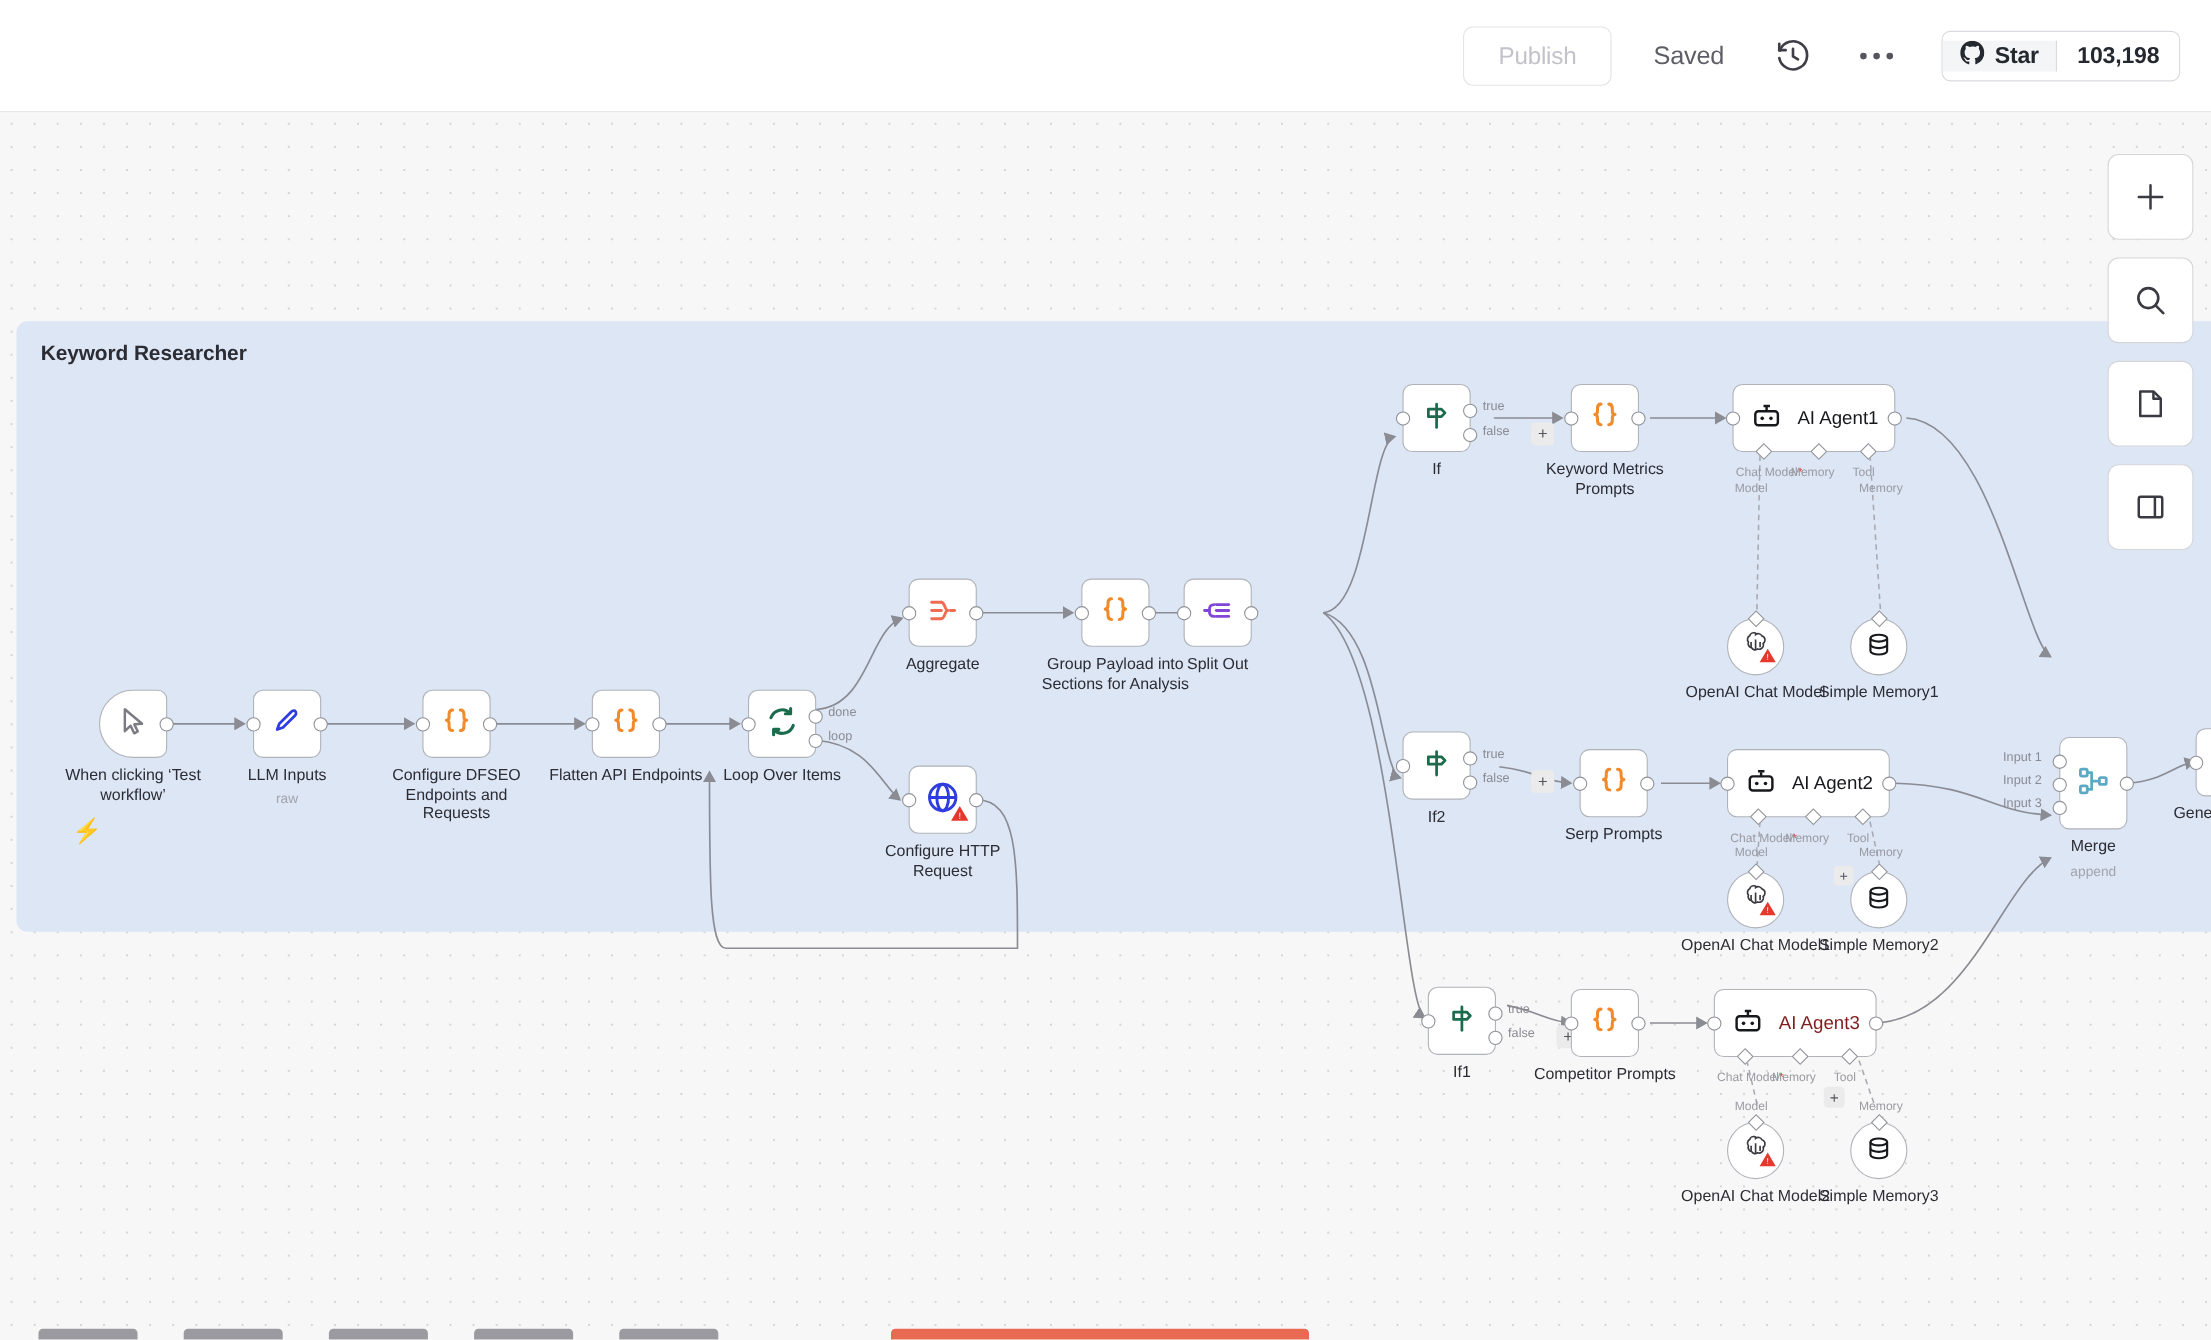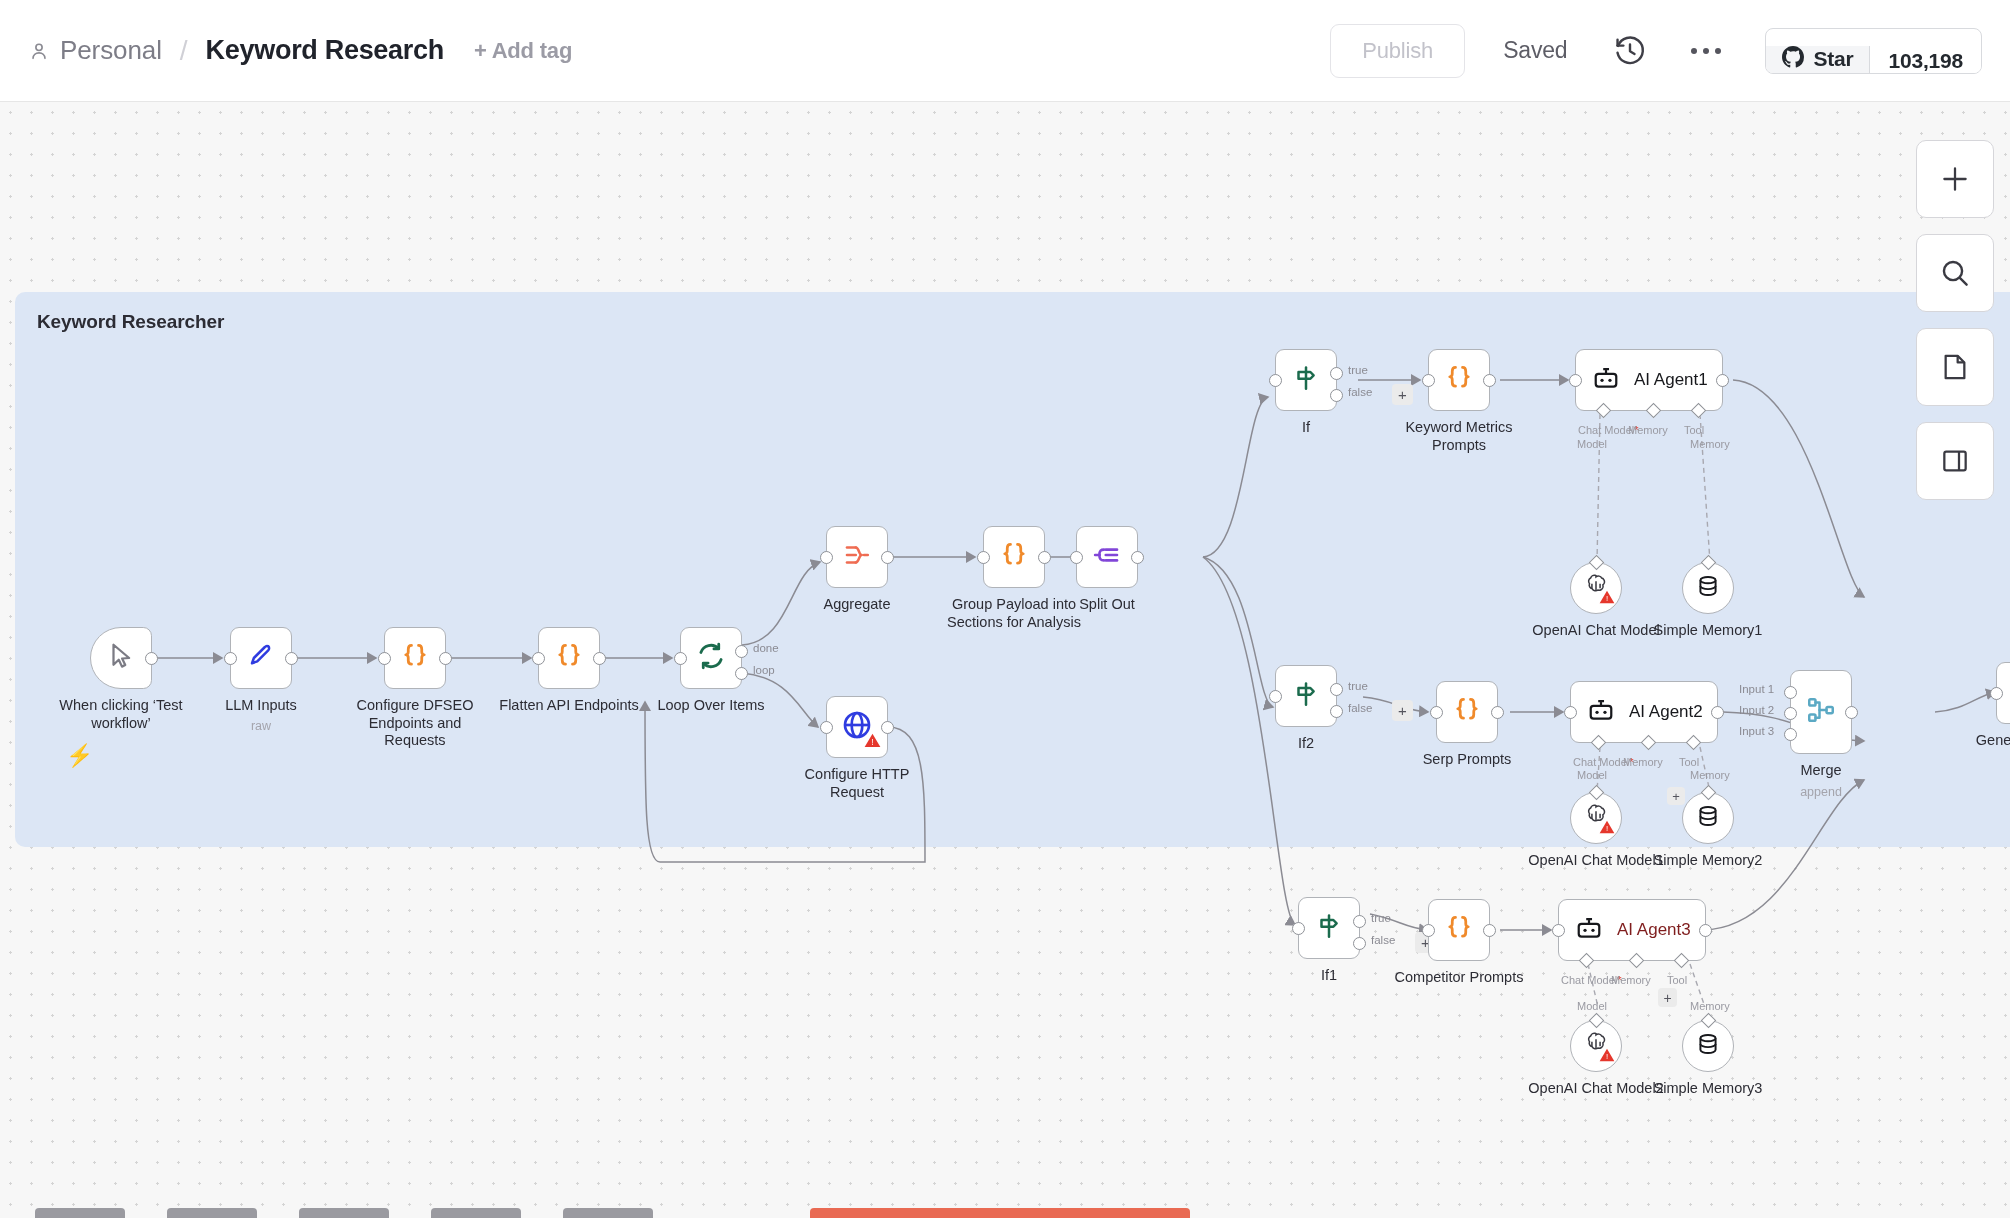--- a/index.html
+++ b/index.html
@@ -30,21 +30,21 @@
     display: flex; align-items: center; justify-content: center; letter-spacing: -0.2px;
   }
   .saved-label { font-size: 23px; color: #5d5d66; margin-left: 38px; letter-spacing: -0.2px; }
   .icon-btn { width: 46px; height: 46px; display:flex; align-items:center; justify-content:center; }
   .hist-wrap { margin-left: 40px; }
   .dots-wrap { margin-left: 30px; }
   .dots { display:flex; gap:6px; }
   .dots i { width:6px; height:6px; border-radius:50%; background:#55555e; display:block; }
 
   .gh-star {
-    margin-left: 36px; display: flex; align-items: flex-end; height: 46px;
+    margin-left: 36px; display: flex; align-items: center; height: 46px;
     border: 1px solid #d8dade; border-radius: 8px; overflow: hidden; background:#fff;
   }
   .gh-left {
     display: flex; align-items: center; gap: 9px; padding: 0 16px;
     background: #f4f5f7; border-right: 1px solid #d8dade;
     font-size: 21px; font-weight: 700; color: #24292f; letter-spacing:-0.2px;
   }
   .gh-count {
     display: flex; align-items: center; padding: 0 18px;
     font-size: 21px; font-weight: 700; color: #24292f; background:#fff; letter-spacing:-0.2px;
@@ -144,32 +144,20 @@
   .bottombar { position:absolute; left:0; bottom:0; width:2010px; height: 14px; }
   .bb-pill { position:absolute; bottom:0; height:10px; background:#9a9aa0; border-radius:4px 4px 0 0; }
   .bb-red { position:absolute; bottom:0; height:10px; background:#e96a53; border-radius:4px 4px 0 0; }
 </style>
 </head>
 <body>
 
 <div id="app">
 
   <div class="header">
-    <div class="breadcrumb">
-      <span class="person-icon">
-        <svg width="22" height="22" viewBox="0 0 24 24" fill="none" stroke="#8b8b93" stroke-width="1.8">
-          <circle cx="12" cy="8" r="3.4"></circle>
-            <path d="M5.5 20c0-3.6 2.9-6 6.5-6s6.5 2.4 6.5 6" stroke-linecap="round"></path>
-        </svg>
-      </span>
-      <span class="bc-personal">Personal</span>
-      <span class="bc-sep">/</span>
-      <span class="bc-title">Keyword Research</span>
-      <span class="add-tag">+ Add tag</span>
-    </div>
 
     <div class="header-right">
       <button class="publish-btn">Publish</button>
       <span class="saved-label">Saved</span>
 
       <span class="icon-btn hist-wrap">
         <svg width="34" height="34" viewBox="0 0 24 24" fill="none" stroke="#3f3f47" stroke-width="1.7" stroke-linecap="round" stroke-linejoin="round">
           <path d="M3.2 8.2V4.1"></path>
             <path d="M3.2 8.2h4.1"></path>
           <path d="M3.6 8.4A9 9 0 1 1 3.2 13.2"></path>
@@ -680,21 +668,21 @@
             <ellipse cx="12" cy="6.6" rx="7" ry="2.9"></ellipse>
             <path d="M5 6.6v10.8c0 1.6 3.1 2.9 7 2.9s7-1.3 7-2.9V6.6"></path>
             <path d="M5 12c0 1.6 3.1 2.9 7 2.9s7-1.3 7-2.9"></path>
           </svg>
         </span>
         <div class="diamond" style="left:20px;top:-6px;"></div>
       </div>
       <div class="nlabel" style="top:60px;">Simple Memory3</div>
     </div>
 
-    <div class="node" style="left:1790px;top:568px;">
+    <div class="node" style="left:1872px;top:568px;">
       <div class="nbox" style="width:62px;height:84px;">
         <span>
           <svg width="30" height="30" viewBox="0 0 24 24" fill="none" stroke="#5ba9c4" stroke-width="2" stroke-linejoin="round">
             <rect x="2.6" y="3.4" width="5" height="5" rx="1.1"></rect>
             <rect x="2.6" y="15.6" width="5" height="5" rx="1.1"></rect>
             <rect x="16.4" y="9.5" width="5" height="5" rx="1.1"></rect>
             <path d="M7.6 5.9h3.2v6.1h5.6" stroke-linecap="round"></path>
             <path d="M7.6 18.1h3.2V12" stroke-linecap="round"></path>
           </svg>
         </span>

